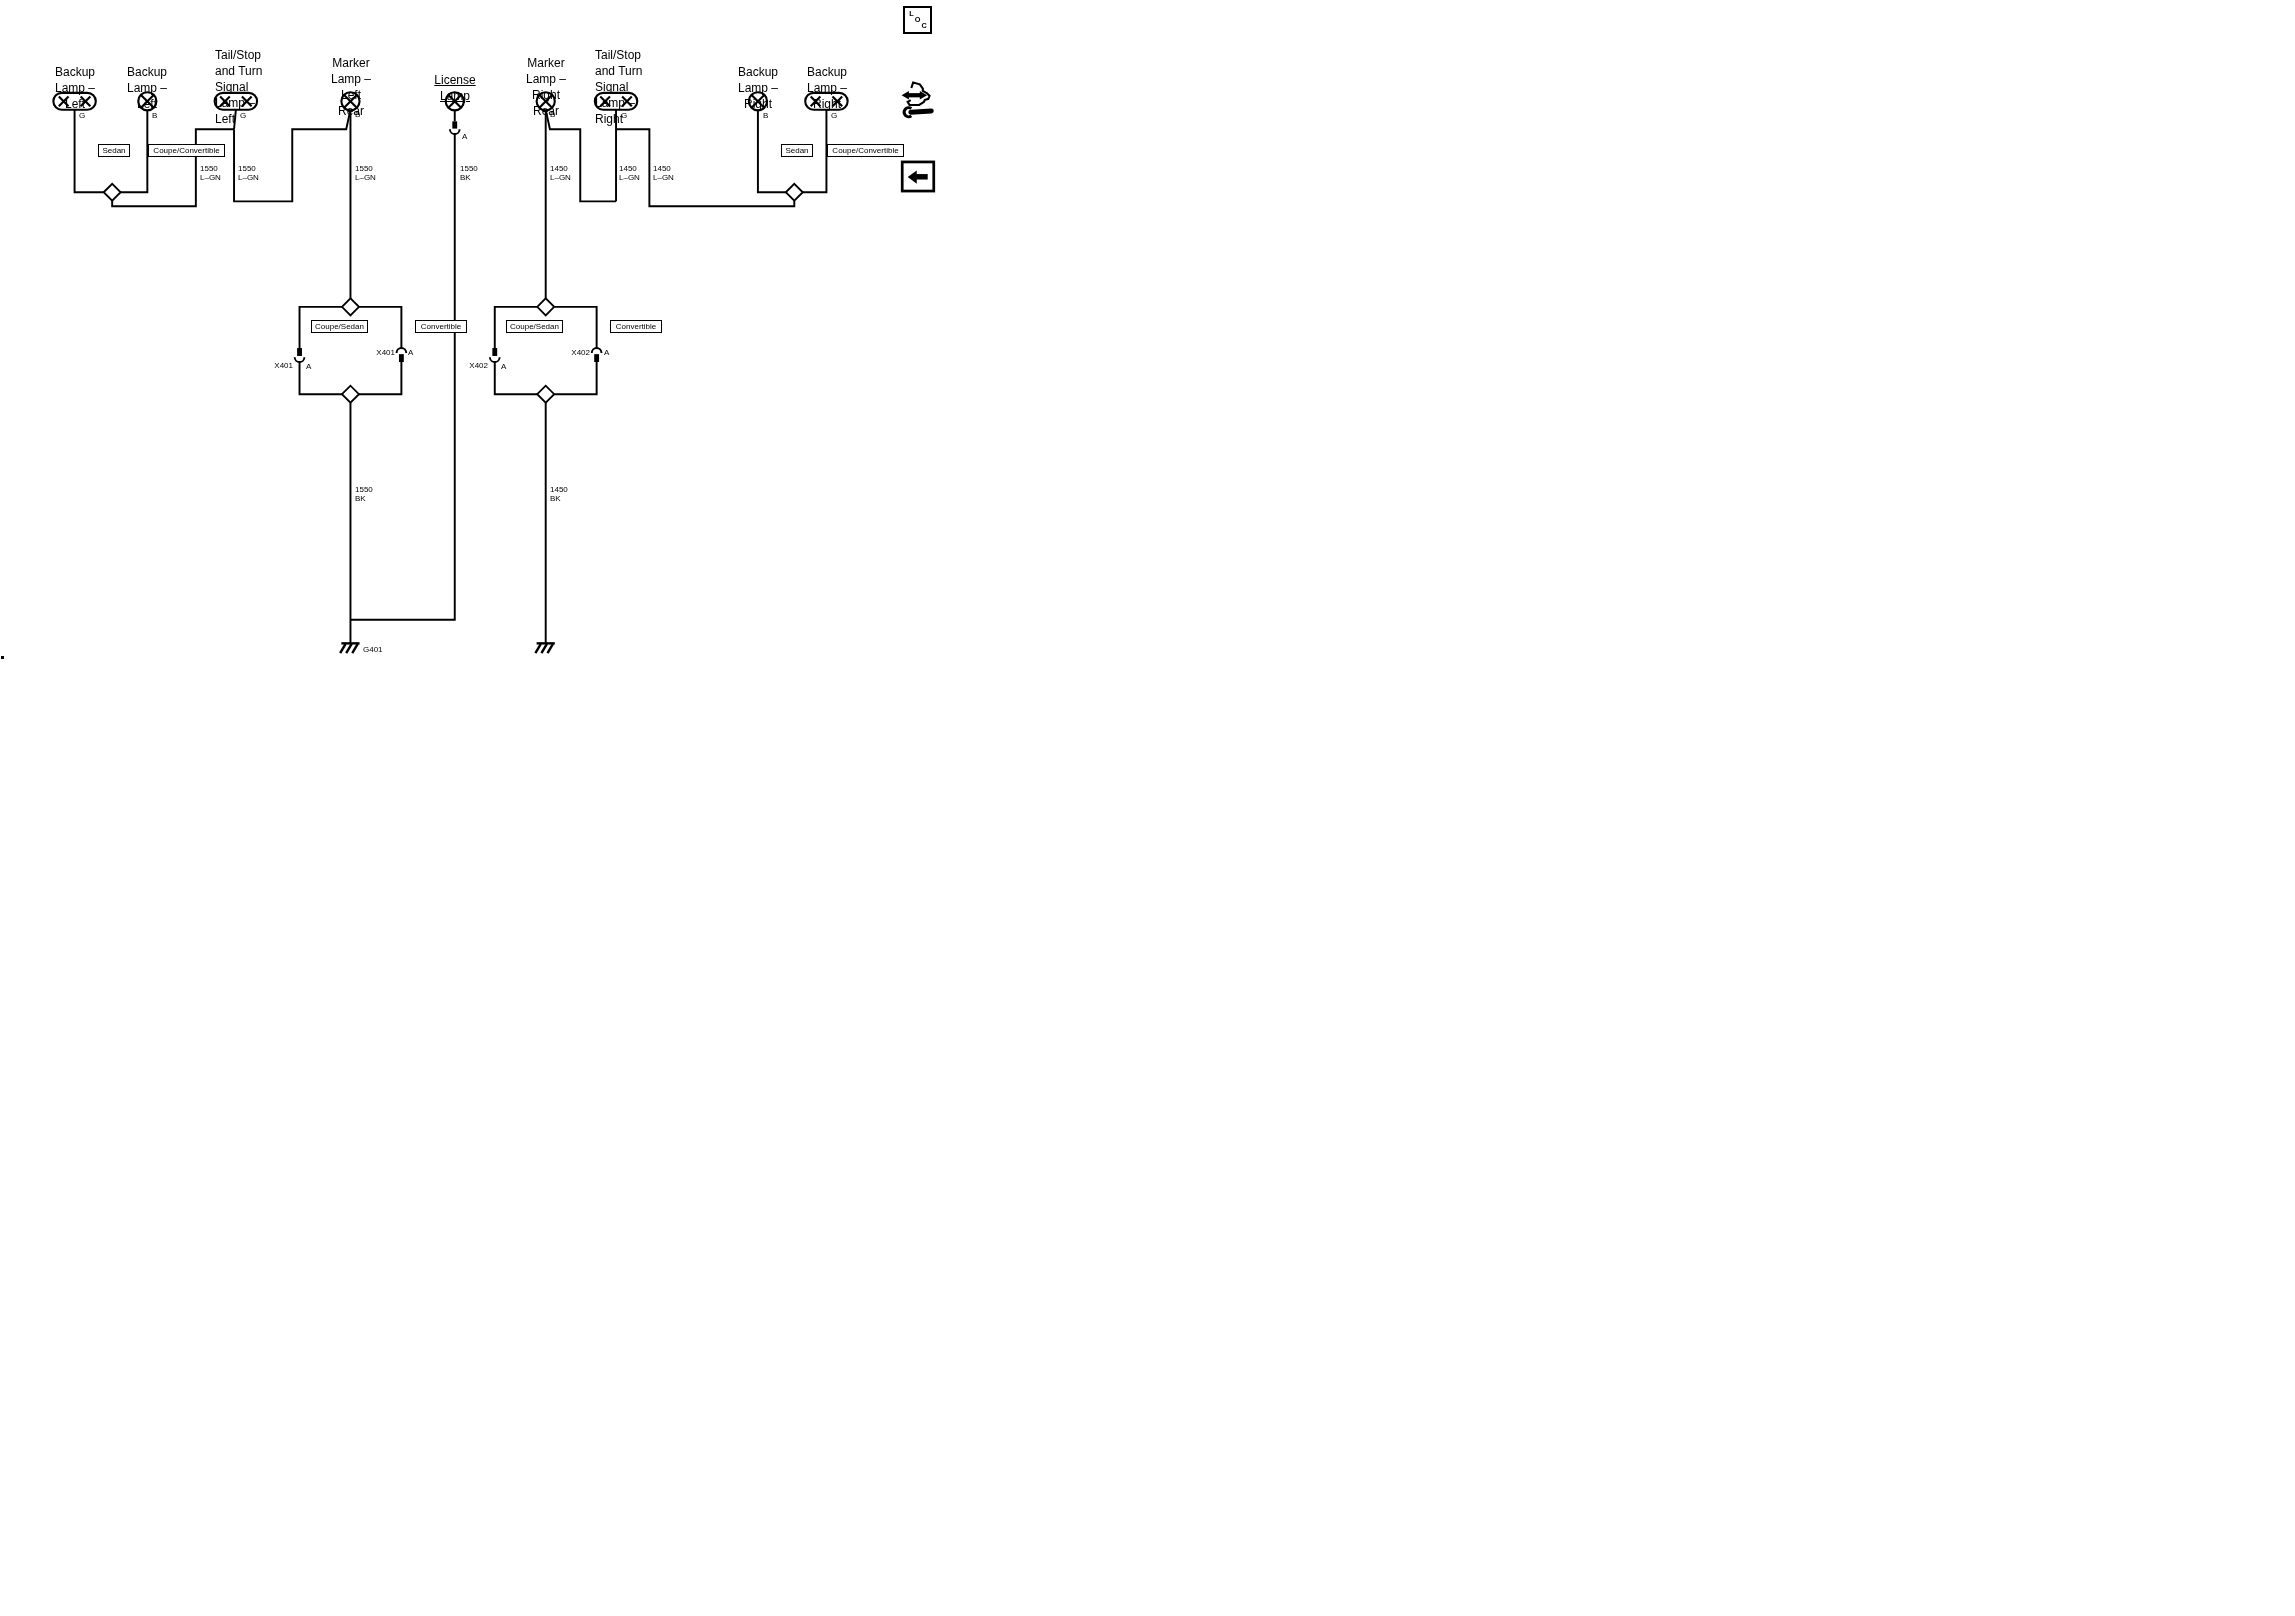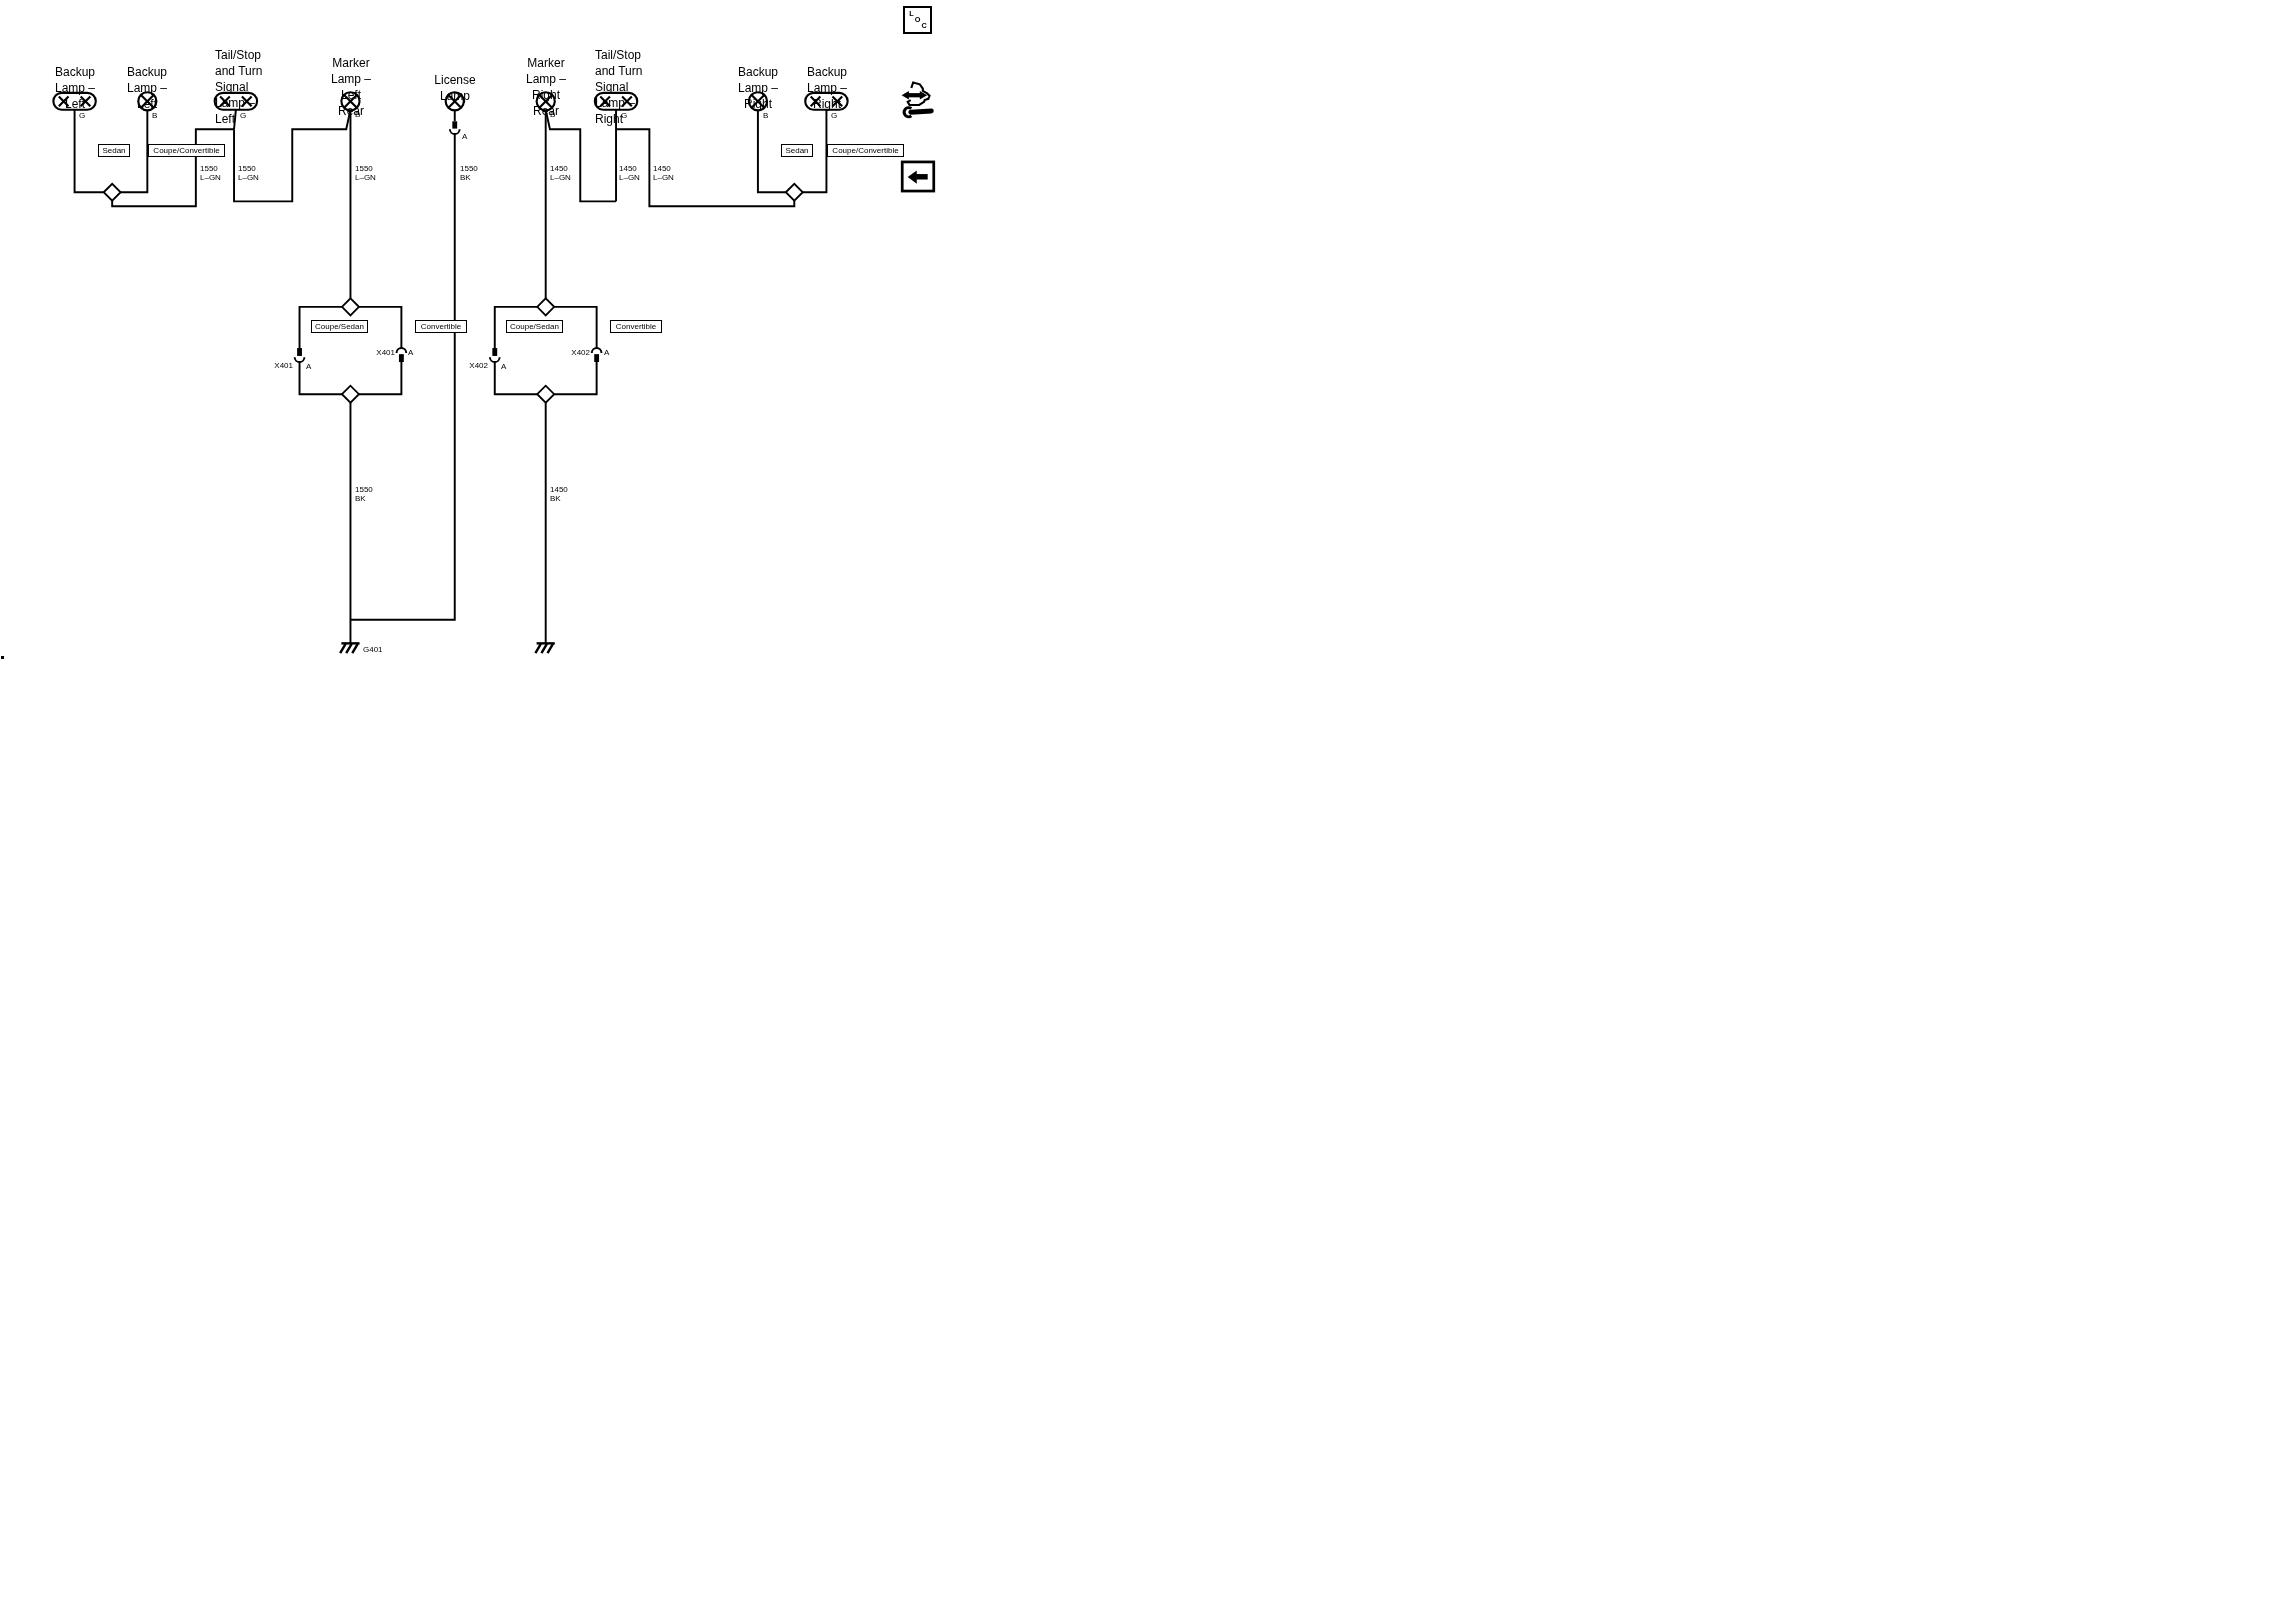--- a/index.html
+++ b/index.html
@@ -185,21 +185,21 @@
 Left</div>
   <div class="lbl" style="left:215px;top:47px;">Tail/Stop
 and Turn
 Signal
 Lamp –
 Left</div>
   <div class="lbl ctr" style="left:351px;top:55px;">Marker
 Lamp –
 Left
 Rear</div>
-  <div class="lbl ctr" style="left:455px;top:72px;">License
+  <div class="lbl ctr" style="left:455px;top:72px;text-decoration:underline;">License
 Lamp</div>
   <div class="lbl ctr" style="left:546px;top:55px;">Marker
 Lamp –
 Right
 Rear</div>
   <div class="lbl" style="left:595px;top:47px;">Tail/Stop
 and Turn
 Signal
 Lamp –
 Right</div>

